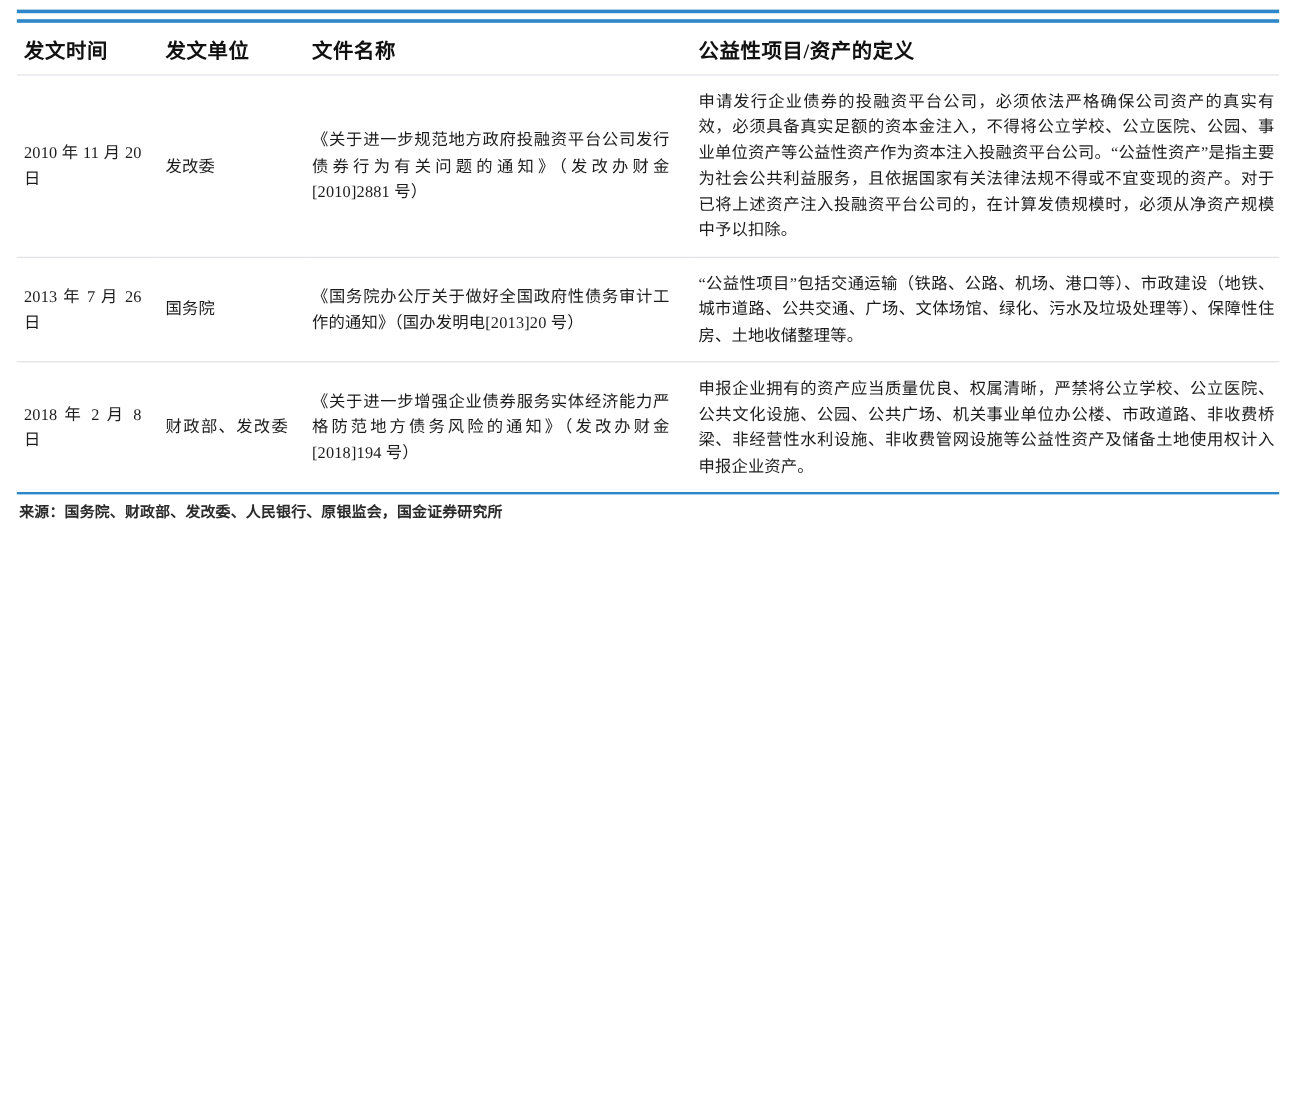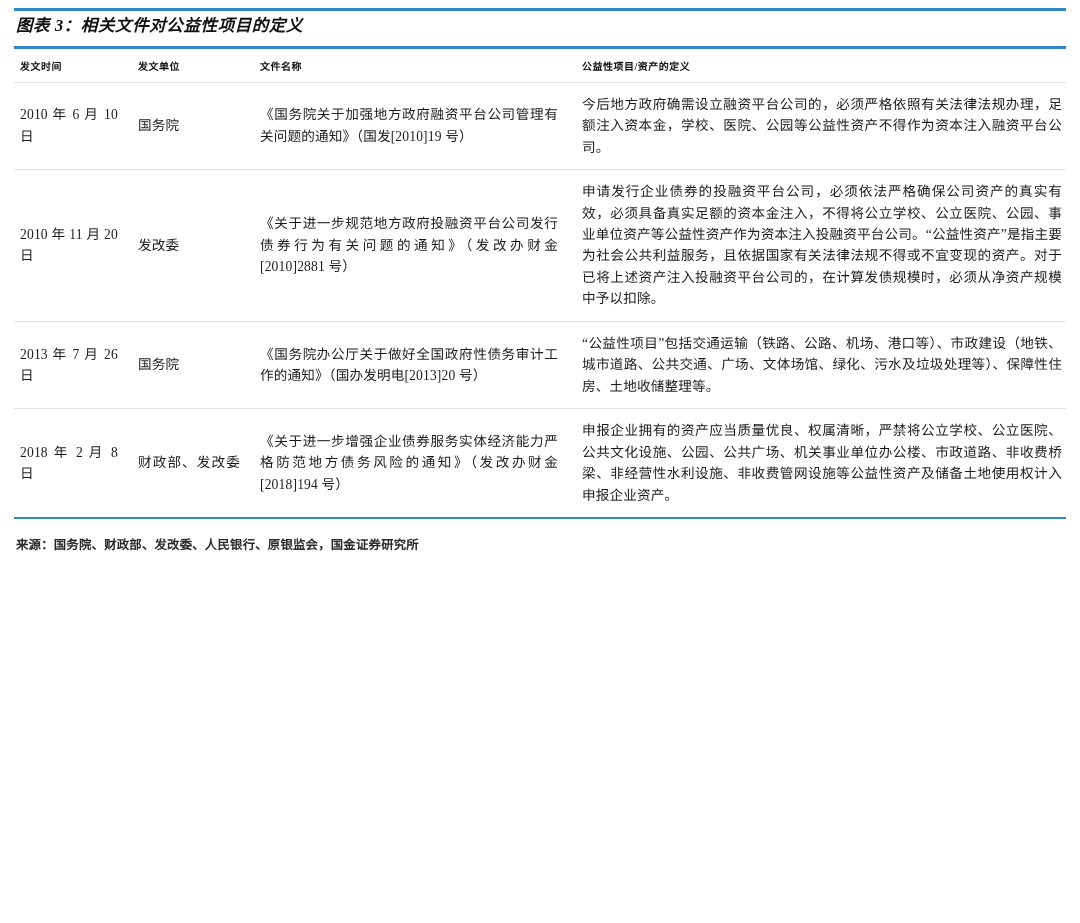--- a/index.html
+++ b/index.html
@@ -60,21 +60,21 @@
     table-layout: fixed;
   }
   table.tbl col.c-date  { width: 118px; }
   table.tbl col.c-org   { width: 122px; }
   table.tbl col.c-doc   { width: 322px; }
   table.tbl col.c-def   { width: 490px; }
 
   thead th {
     font-family: "Liberation Serif", "DejaVu Serif", serif;
     font-weight: bold;
-    font-size: 10px;
+    font-size: 17px;
     text-align: left;
     padding: 9px 6px 9px 6px;
     color: #111111;
     letter-spacing: 0.5px;
     vertical-align: middle;
     white-space: nowrap;
   }
 
   tbody td {
     font-size: 13.6px;
@@ -112,59 +112,52 @@
   td.cell-def {
     text-align: justify;
     padding-right: 4px;
   }
 
   
   .source {
     font-size: 12.4px;
     font-weight: bold;
     color: #2b2b2b;
-    padding: 18px 2px 0 2px;
+    padding: 7px 2px 0 2px;
     letter-spacing: 0.2px;
     line-height: 1.4;
   }
 </style>
 </head>
 <body>
 
 <div class="sheet">
 
   <div class="rule-top"></div>
 
-  <div class="chart-title">图表 3：相关文件对公益性项目的定义</div>
 
   <div class="rule-title"></div>
 
   <table class="tbl">
     <colgroup>
       <col class="c-date">
       <col class="c-org">
       <col class="c-doc">
       <col class="c-def">
     </colgroup>
     <thead style="border-bottom: 1px solid rgb(223, 226, 230);">
       <tr>
         <th>发文时间</th>
         <th>发文单位</th>
         <th>文件名称</th>
         <th>公益性项目/资产的定义</th>
       </tr>
     </thead>
     <tbody>
 
-      <tr>
-        <td class="cell-date">2010 年 6 月 10 日</td>
-        <td class="cell-org short">国务院</td>
-        <td class="cell-doc">《国务院关于加强地方政府融资平台公司管理有关问题的通知》（国发[2010]19 号）</td>
-        <td class="cell-def">今后地方政府确需设立融资平台公司的，必须严格依照有关法律法规办理，足额注入资本金，学校、医院、公园等公益性资产不得作为资本注入融资平台公司。</td>
-      </tr>
 
 
 
       <tr>
         <td class="cell-date">2010 年 11 月 20 日</td>
         <td class="cell-org short">发改委</td>
         <td class="cell-doc">《关于进一步规范地方政府投融资平台公司发行债券行为有关问题的通知》（发改办财金[2010]2881 号）</td>
         <td class="cell-def">申请发行企业债券的投融资平台公司，必须依法严格确保公司资产的真实有效，必须具备真实足额的资本金注入，不得将公立学校、公立医院、公园、事业单位资产等公益性资产作为资本注入投融资平台公司。“公益性资产”是指主要为社会公共利益服务，且依据国家有关法律法规不得或不宜变现的资产。对于已将上述资产注入投融资平台公司的，在计算发债规模时，必须从净资产规模中予以扣除。</td>
       </tr>
 

